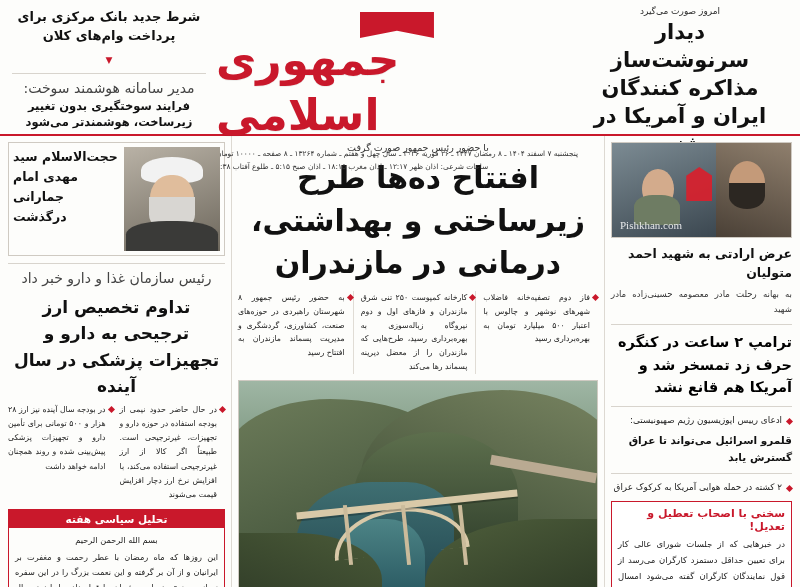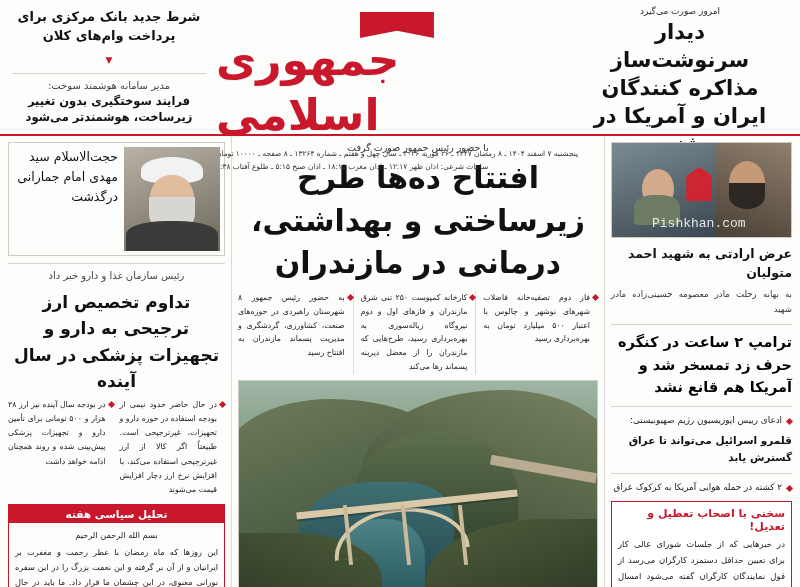--- a/index.html
+++ b/index.html
@@ -94,21 +94,21 @@
     color: #111;
     margin-bottom: 2px;
   }
   .mast-left .l-sub {
     font-size: 11.5px;
     font-weight: bold;
     line-height: 1.45;
     color: #111;
   }
   .l-kicker {
-    font-size: 10px;
+    font-size: 14px;
     color: #444;
     margin: 6px 0 2px;
   }
   .redmark {
     color: #c9182b;
     font-size: 9px;
     display: inline-block;
   }
   .mast-div {
     border-top: 1px solid #d8d4cd;
@@ -166,24 +166,23 @@
   }
   .ph-scarf {
     position:absolute; width:46px; height:30px; top:52px; left:22px;
     background:#6e7c63; border-radius: 40% 40% 10% 10%;
   }
   .ph-watermark {
     position: absolute;
     bottom: 6px;
     left: 8px;
     color: rgba(255,255,255,.85);
-    font-size: 13px;
-    font-family: Liberation Mono, monospace;
+    font-size: 11px;
+    font-family: Liberation Serif, serif;
     direction: ltr;
-    margin-left: 32px;
   }
   .ph-logo {
     position:absolute; top:24px; right:44%;
     width:26px; height:34px;
     background:#d91f2c;
     clip-path: polygon(50% 0,100% 26%,100% 100%,0 100%,0 26%);
     opacity:.92;
   }
   .r-head {
     font-size: 12.5px;
@@ -360,25 +359,25 @@
   .p-beard {
     position:absolute; top:50px; left:50%; transform:translateX(-50%);
     width:46px; height:34px; background:#d8d6d2; border-radius: 0 0 48% 48%;
   }
   .p-robe {
     position:absolute; bottom:0; left:50%; transform:translateX(-50%);
     width:92px; height:30px; background:#3a3a38; border-radius: 44% 44% 0 0;
   }
   .l-title {
     font-size: 12.5px;
-    font-weight: normal;
+    font-weight: bold;
     line-height: 1.6;
     color: #111;
     flex: 1;
-    text-align: right;
+    text-align: left;
   }
   .l-big {
     font-size: 17px;
     font-weight: bold;
     line-height: 1.55;
     color: #111;
     text-align: center;
     margin: 8px 0 4px;
   }
   .l-cols {

